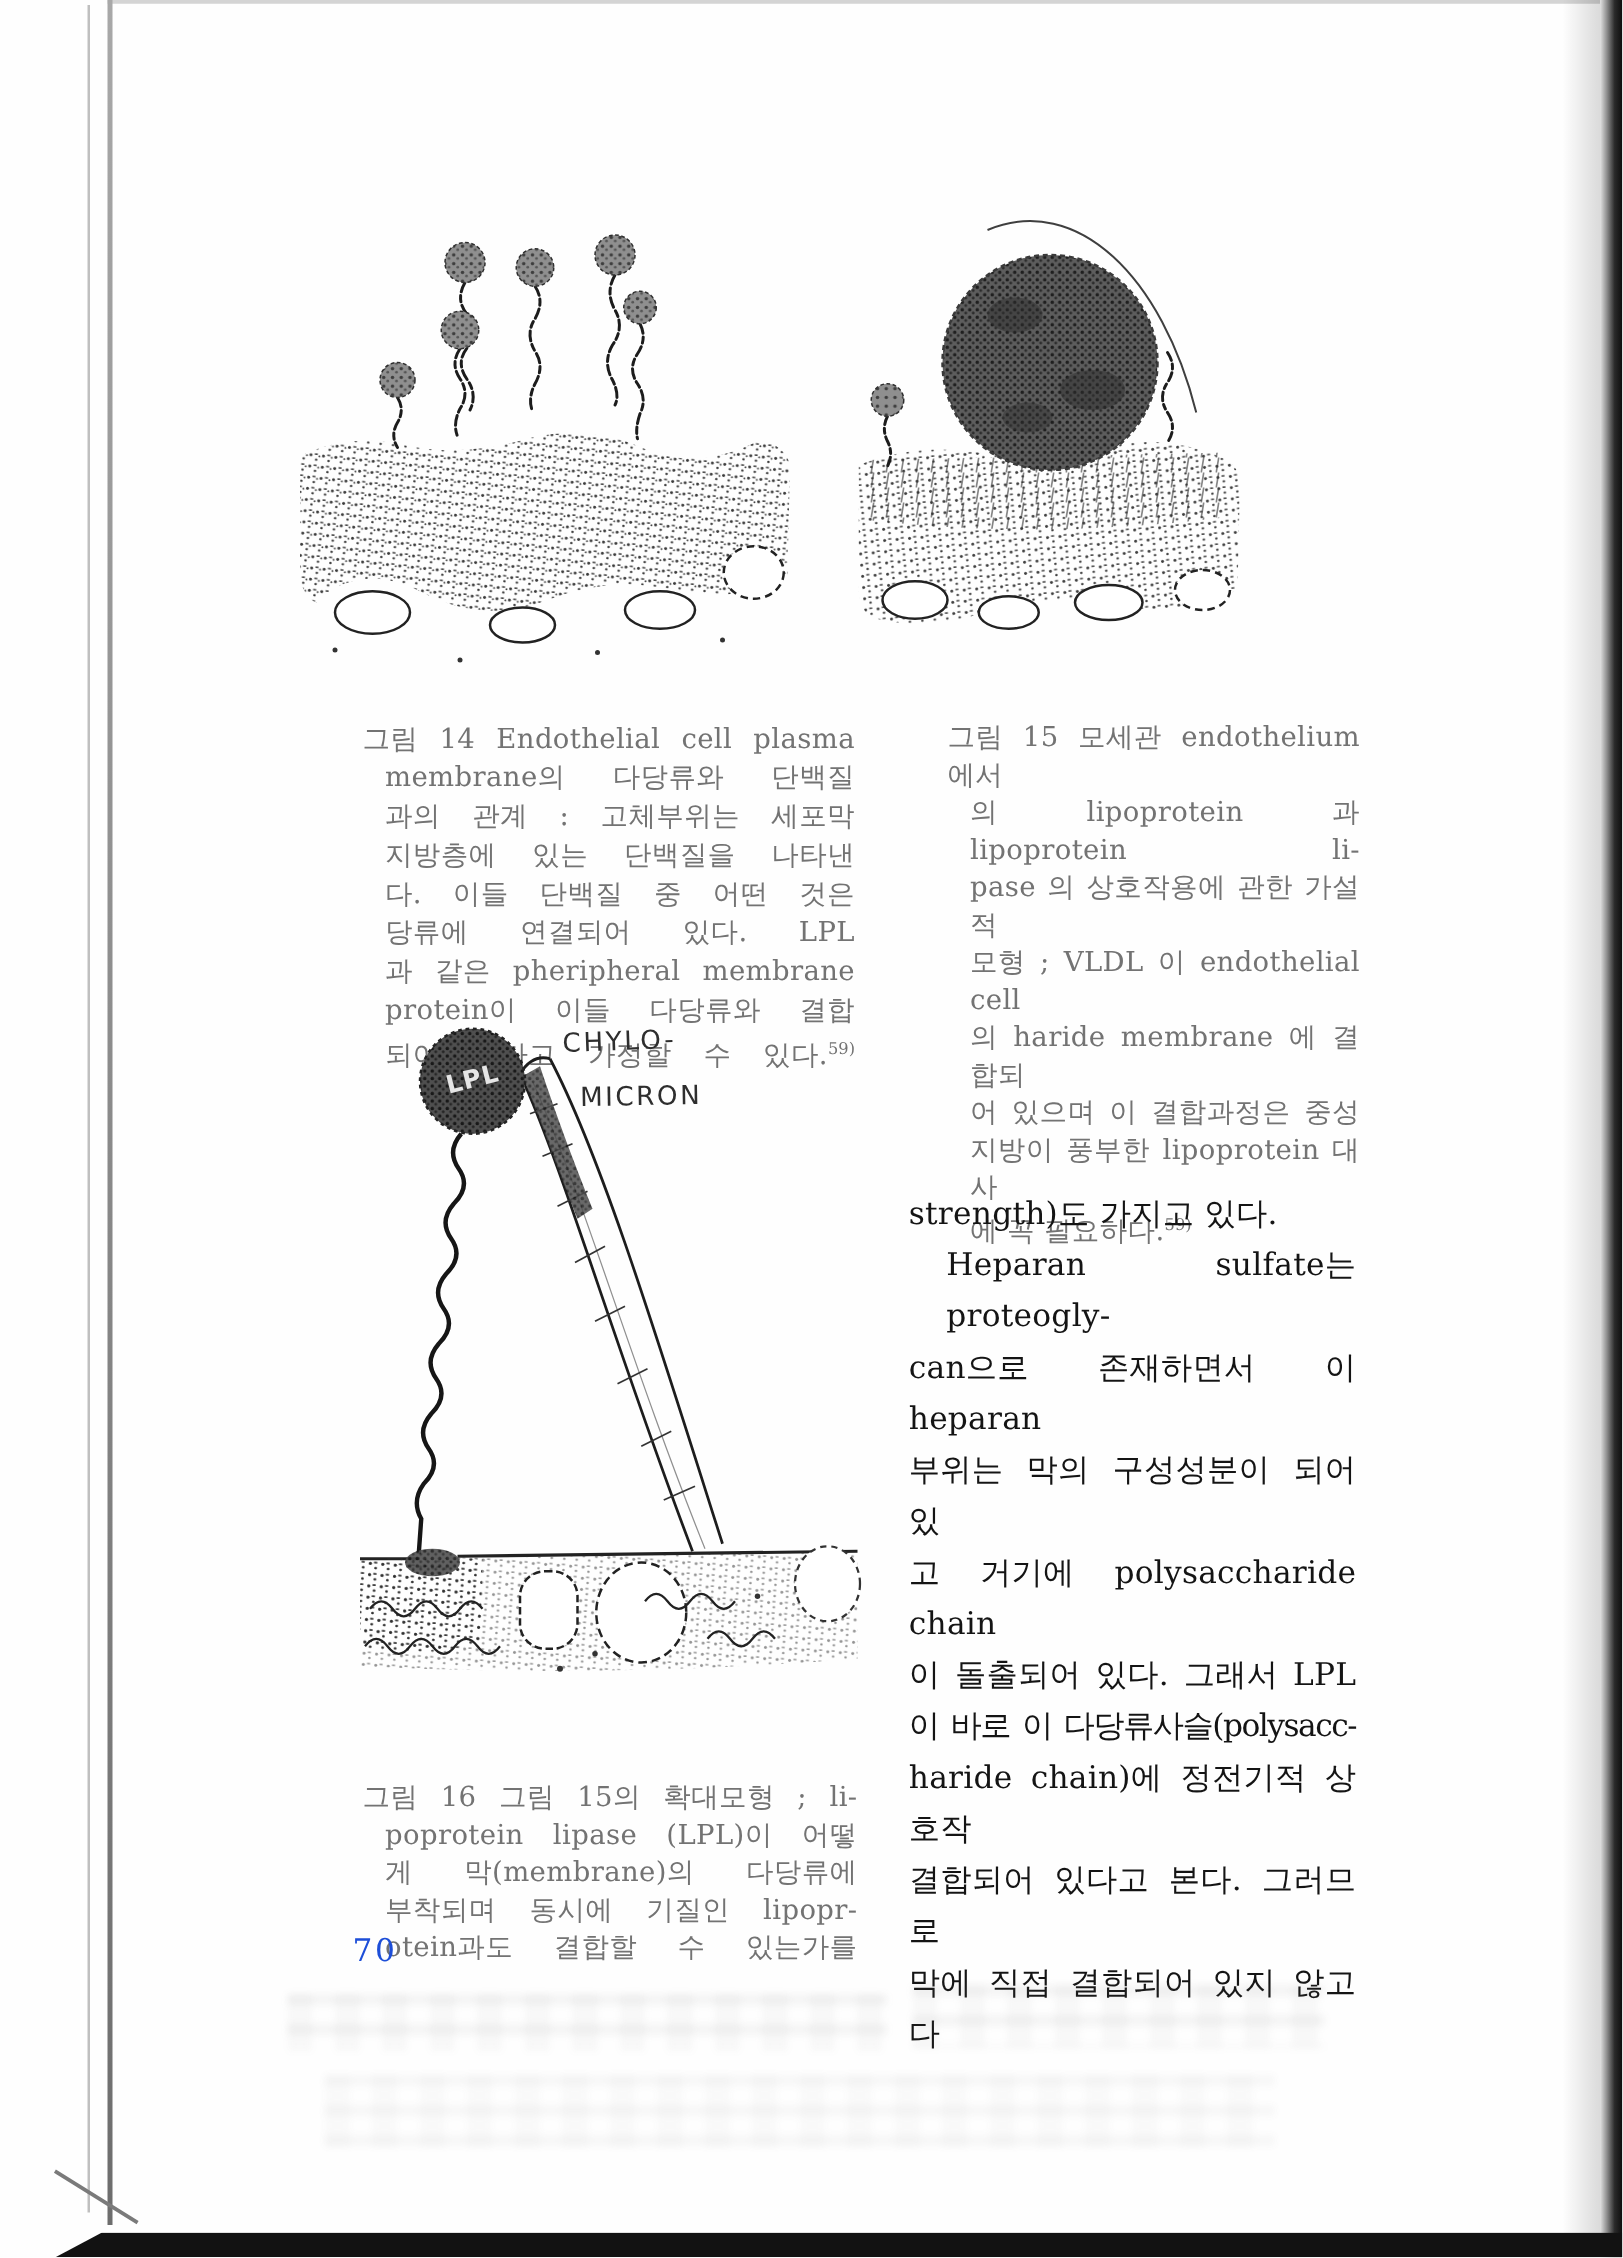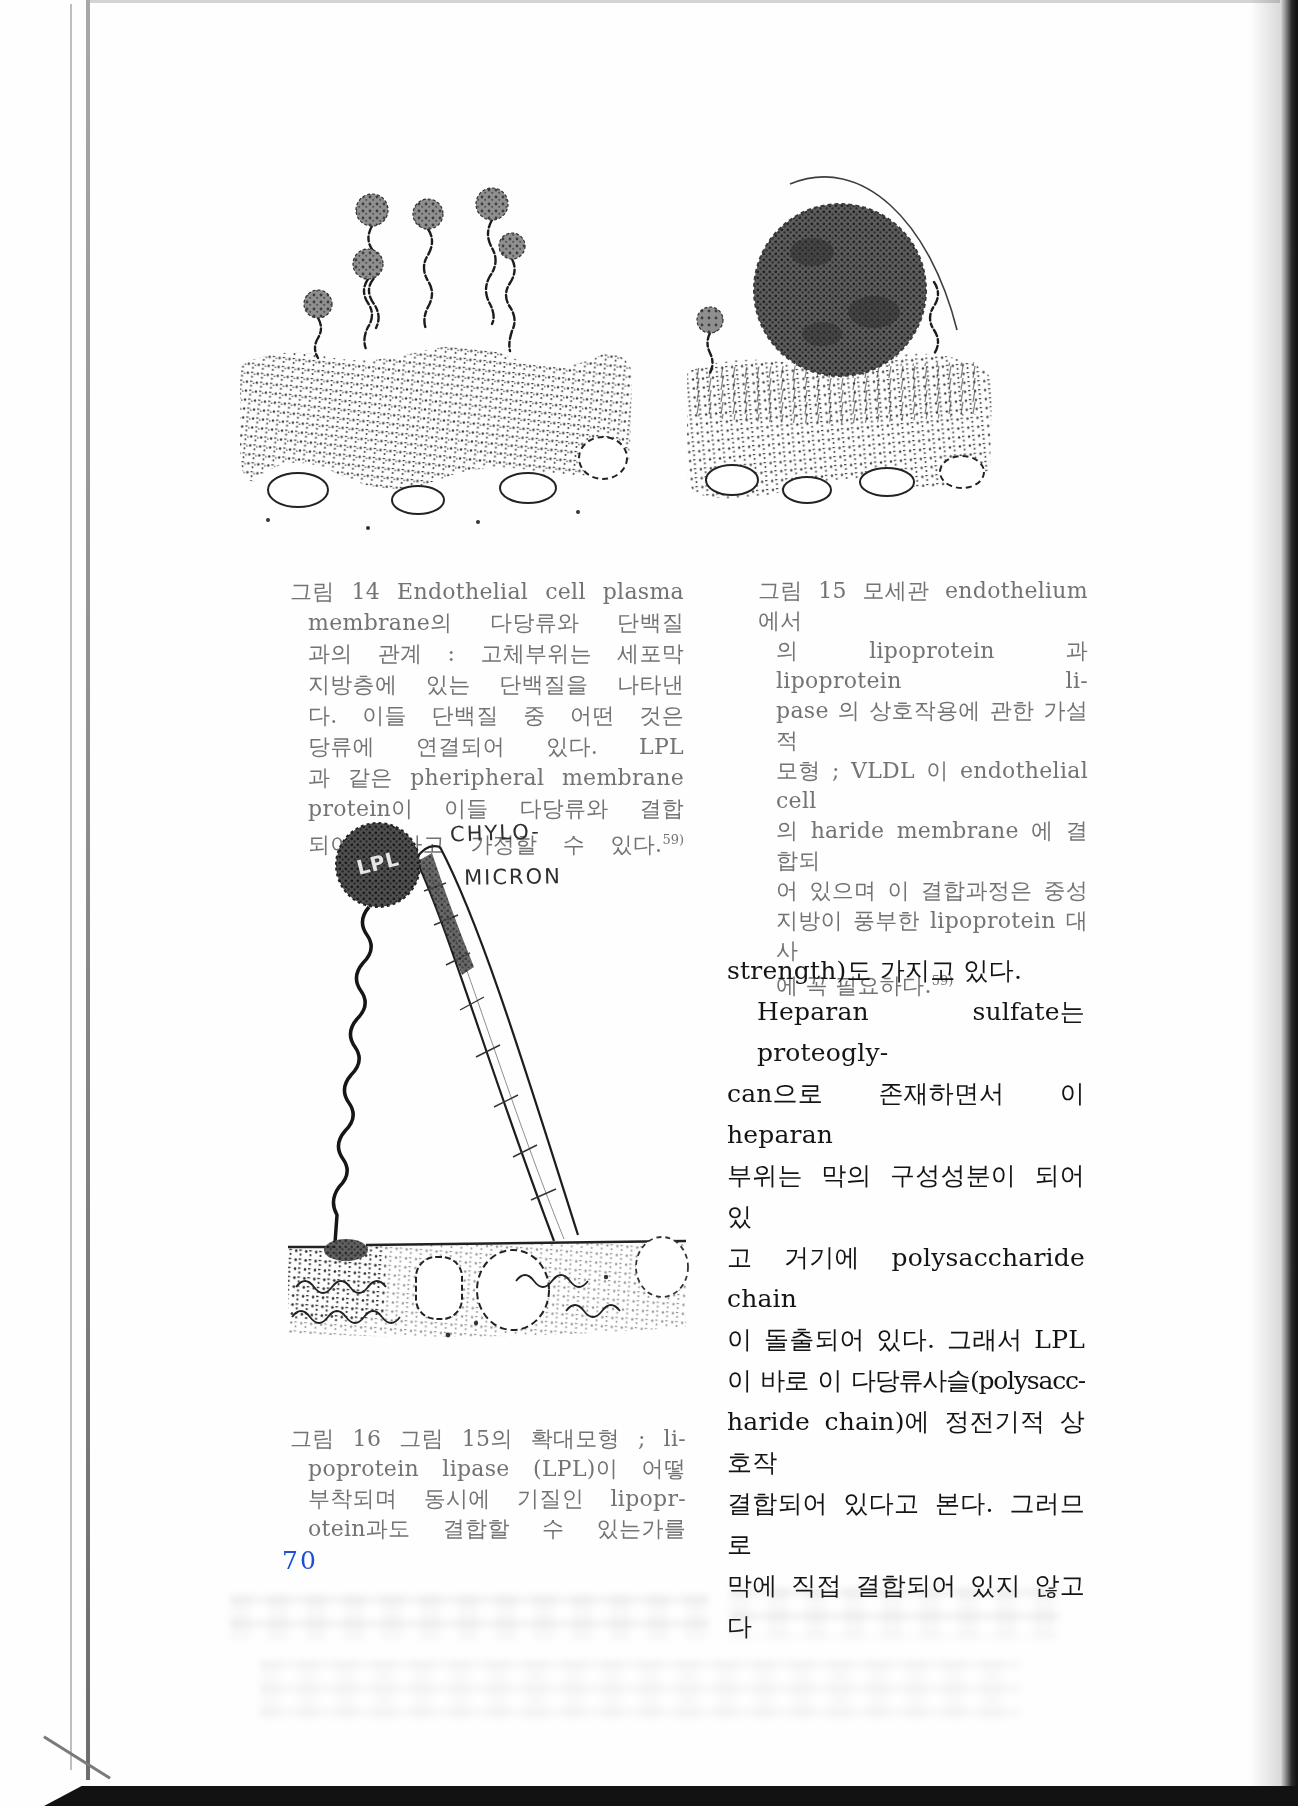--- a/index.html
+++ b/index.html
@@ -239,20 +239,21 @@
     <div class="just tight">이 바로 이 다당류사슬(polysacc-</div>
     <div class="just">haride chain)에 정전기적 상호작</div>
     <div class="just">결합되어 있다고 본다. 그러므로</div>
     <div class="just">막에 직접 결합되어 있지 않고 다</div>
 
   </div>
 
   <div class="cap cap16" style="left:284px;top:1424px;width:402px">
     <div class="cl first just">그림 16  그림  15의  확대모형 ; li-</div>
     <div class="cl just">poprotein  lipase  (LPL)이  어떻</div>
+    <div class="cl just">게  막(membrane)의  다당류에</div>
     <div class="cl just">부착되며  동시에  기질인  lipopr-</div>
     <div class="cl just">otein과도  결합할  수  있는가를</div>
   </div>
 
   <div class="pageno" style="left:282px;top:1546px">70</div>
 
   <div class="ghost" style="left:230px;top:1595px;width:480px;height:46px"></div>
   <div class="ghost" style="left:730px;top:1588px;width:330px;height:50px"></div>
   <div class="ghost" style="left:260px;top:1660px;width:760px;height:58px;opacity:.4"></div>
 

